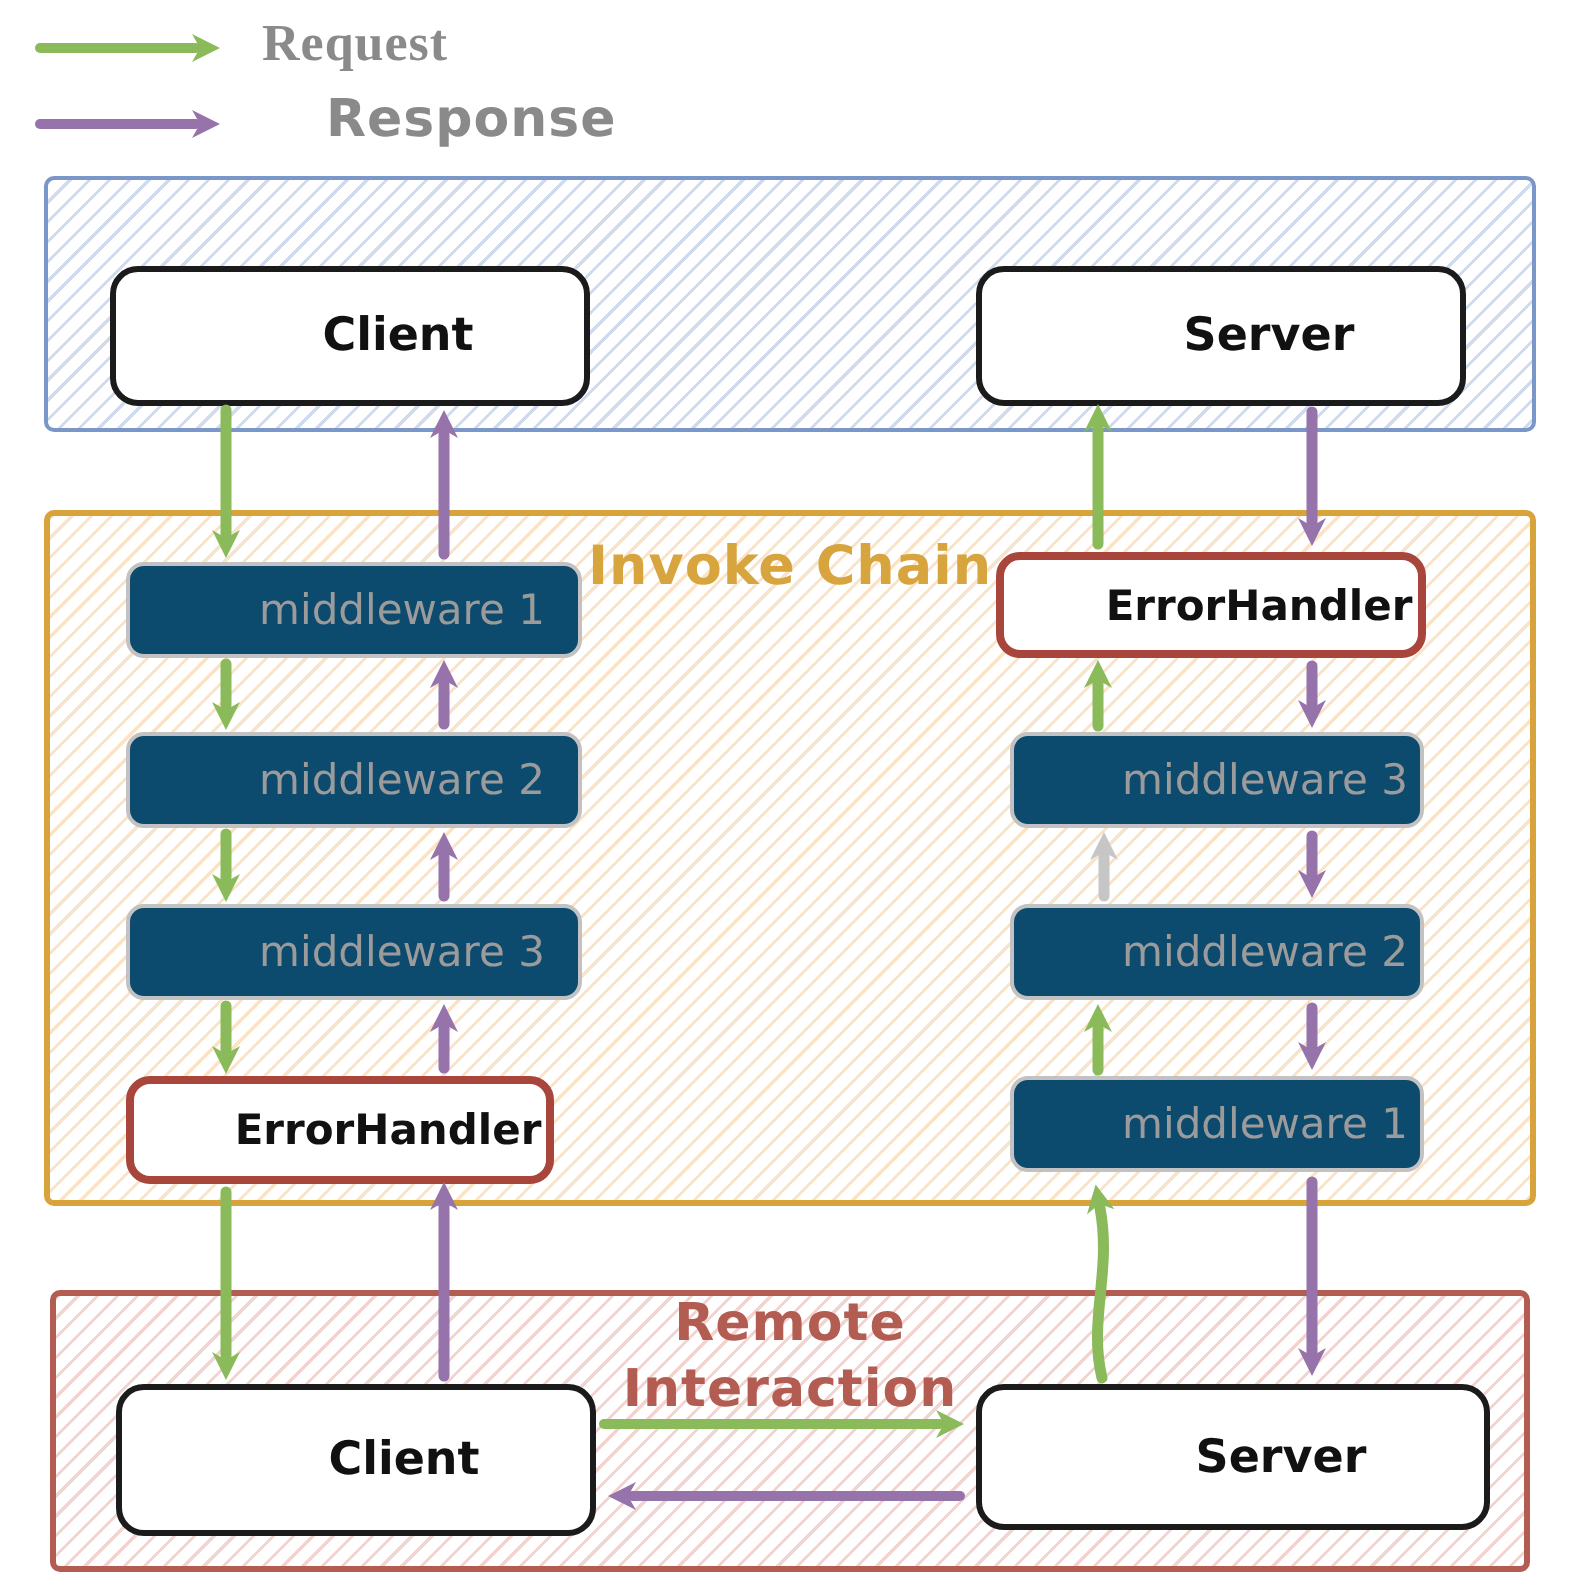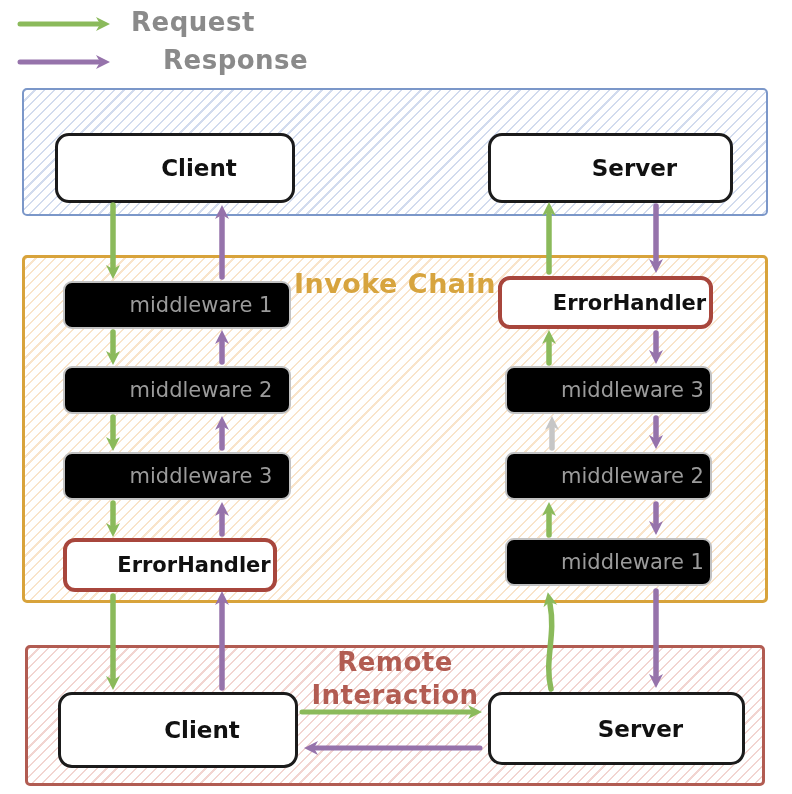--- a/index.html
+++ b/index.html
@@ -42,26 +42,26 @@
 
   
   .gtitle{position:absolute;font-weight:bold;text-align:center;letter-spacing:.5px;white-space:nowrap;}
   .gtitle.export{left:240px;top:95px;width:340px;font-size:28px;color:var(--c-export_accent);}
   .gtitle.invoke{left:280px;top:268px;width:230px;font-size:27px;color:var(--c-invoke_accent);}
   .gtitle.remote{left:300px;top:646px;width:190px;font-size:26px;line-height:33px;color:var(--c-remote_accent);}
 
   
   .node{position:absolute;display:flex;align-items:center;justify-content:center;background:#fff;z-index:2;padding-left:48px;}
   .node.endpoint{border:3px solid var(--c-node_border);border-radius:14px;font-weight:bold;font-size:23px;color:#111;}
-  .node.middleware{border:2px solid var(--c-middleware_border);border-radius:9px;font-size:21px;color:var(--c-middleware_text);background:#000000;}
+  .node.middleware{border:2px solid var(--c-middleware_border);border-radius:9px;font-size:21px;color:var(--c-middleware_text);background:#0c4a6e;}
   .node.error{border:4.5px solid var(--c-error_border);border-radius:12px;font-weight:bold;font-size:21px;color:#111;}
 
   
   .legend-label{position:absolute;font-size:26px;font-weight:600;color:var(--c-legend_text);letter-spacing:.5px;}
-  .legend-label.request{left:131px;top:7px;}
+  .legend-label.request{left:131px;top:7px;font-family:Liberation Serif, serif;}
   .legend-label.response{left:131px;top:45px;margin-left:32px;}
 
   
   svg.arrows{position:absolute;left:0;top:0;z-index:3;pointer-events:none;}
   .req{stroke:var(--c-request);}
   .res{stroke:var(--c-response);}
   .skp{stroke:var(--c-skip);}
   .arrow{fill:none;stroke-width:5.5px;stroke-linecap:round;}
   .arrow.h{stroke-width:5px;}
   #head-req path{fill:var(--c-request);}

